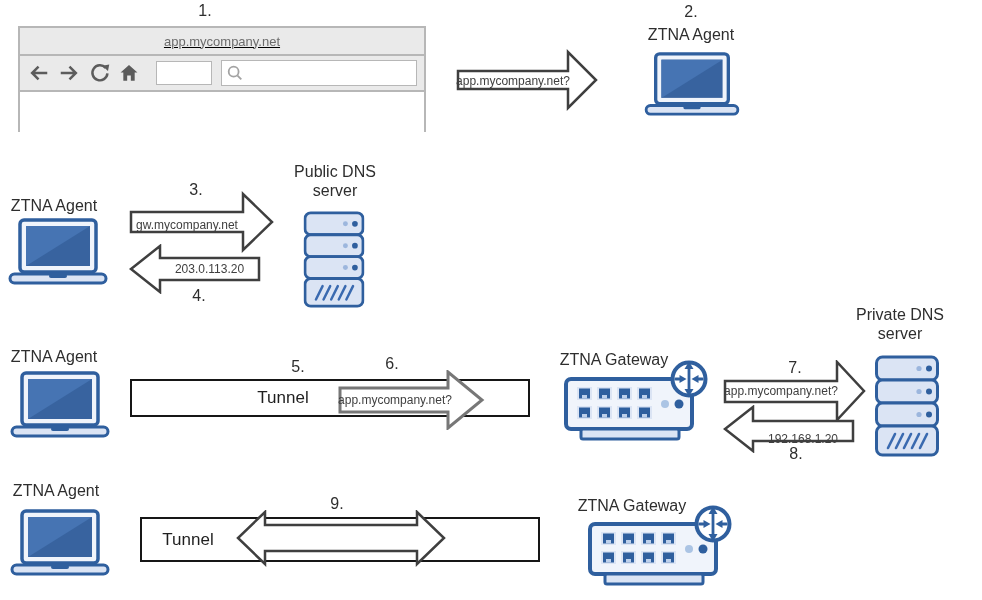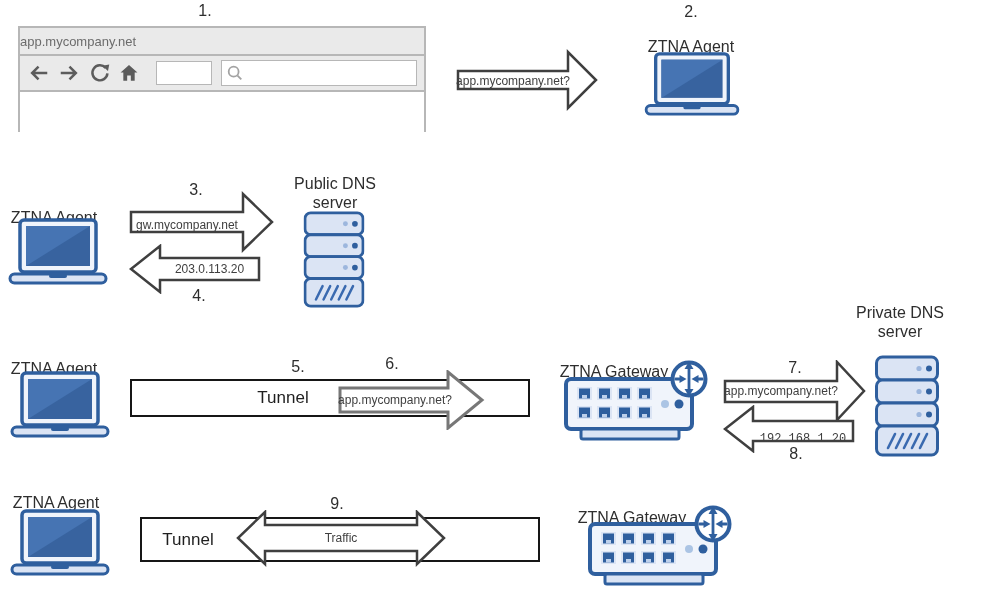--- a/index.html
+++ b/index.html
@@ -18,27 +18,27 @@
     --toolbar-icon:#5c5c5c;
     --text-dark:#2e2e2e;
     --text-label:#3f3f3f;
     --address-text:#6c6c6c;
   }
   html,body{margin:0;padding:0;}
   body{font-family:"Liberation Sans",sans-serif;background:#ffffff;}
   #canvas{position:relative;width:982px;height:600px;background:#ffffff;overflow:hidden;}
   .abs{position:absolute;}
   .step{font-size:16px;color:var(--text-dark);text-align:center;}
-  .node-label{font-size:16px;color:var(--text-dark);text-align:center;line-height:1.2;margin-top:12px;}
+  .node-label{font-size:16px;color:var(--text-dark);text-align:center;line-height:1.2;}
   .arrow-label{font-size:12px;color:var(--text-label);text-align:left;display:flex;align-items:center;justify-content:center;white-space:nowrap;}
   .tunnel{border:2.5px solid var(--tunnel-border);background:#ffffff;box-sizing:border-box;}
   .tunnel-label{font-size:17px;color:#1f1f1f;text-align:center;}
   
   #browser{border:2px solid var(--chrome-border);box-sizing:border-box;background:#ffffff;}
-  #browser .titlebar{height:26px;background:var(--chrome-gray);border-bottom:2px solid var(--chrome-border);display:flex;align-items:center;}
+  #browser .titlebar{height:26px;background:var(--chrome-gray);border-bottom:2px solid var(--chrome-border);display:flex;align-items:center;justify-content:center;text-decoration:underline;}
   #browser .titlebar span{font-size:13px;color:var(--address-text);}
   #browser .toolbar{height:34px;background:var(--chrome-gray);border-bottom:2px solid var(--chrome-border);display:flex;align-items:center;padding:0 7px;}
   .tb-btn{width:24px;height:24px;display:flex;align-items:center;justify-content:center;margin-right:6px;background:none;border:none;padding:0;}
   .tb-input{width:48px;height:22px;background:#fff;border:1.5px solid var(--chrome-border);margin-left:9px;font-size:12px;padding:0 3px;box-sizing:content-box;}
   .tb-search{margin-left:9px;flex:1;height:24px;background:#fff;border:1.5px solid var(--chrome-border);display:flex;align-items:center;padding-left:4px;}
   .tb-search input{border:none;outline:none;flex:1;height:20px;font-size:12px;background:transparent;}
   
   .ic-stroke{stroke:var(--accent-blue);}
   .ic-fill{fill:var(--accent-blue);}
   .ic-light{fill:var(--icon-fill-light);}
@@ -220,40 +220,39 @@
 
   <div class="abs step" style="left:775px;top:359px;width:40px;">7.</div>
   <svg class="abs" style="left:723px;top:360px;" width="144" height="62">
     <polygon class="arrow-shape" points="2,21 114,21 114,2 141,31 114,60 114,42 2,42"></polygon>
   </svg>
   <div class="abs arrow-label" style="left:725px;top:380px;width:112px;height:22px;">app.mycompany.net?</div>
 
   <svg class="abs" style="left:723px;top:405px;" width="132" height="48">
     <polygon class="arrow-shape" points="130,16 30,16 30,2 2,24 30,46 30,36 130,36"></polygon>
   </svg>
-  <div class="abs arrow-label" style="left:753px;top:420px;width:100px;height:37px;font-family:Liberation Mono, monospace;">192.168.1.20</div>
+  <div class="abs arrow-label" style="left:753px;top:420px;width:100px;height:37px;">192.168.1.20</div>
   <div class="abs step" style="left:776px;top:445px;width:40px;">8.</div>
 
-  <div class="abs node-label" style="left:843px;top:291px;width:114px;">Private DNS server</div>
+  <div class="abs node-label" style="left:843px;top:305px;width:114px;">Private DNS server</div>
   <svg class="abs" style="left:875px;top:355px;" width="64" height="102" viewBox="0 0 64 102">
       <use href="#sym-server"></use>
     </svg>
 
   <div class="abs node-label" style="left:4px;top:481px;width:104px;">ZTNA Agent</div>
   <svg class="abs" style="left:10px;top:509px;" width="100" height="68" viewBox="0 0 100 68">
       <use href="#sym-laptop"></use>
     </svg>
 
   <div class="abs step" style="left:317px;top:495px;width:40px;">9.</div>
   <div class="abs tunnel" style="left:140px;top:517px;width:400px;height:45px;"></div>
   <div class="abs tunnel-label" style="left:146px;top:517px;width:84px;height:45px;line-height:45px;">Tunnel</div>
 
   <svg class="abs" style="left:236px;top:510px;" width="210" height="57">
     <polygon class="arrow-shape" points="29,15 181,15 181,2 208,28 181,54 181,41 29,41 29,54 2,28 29,2"></polygon>
   </svg>
-  <div class="abs arrow-label" style="left:276px;top:528px;width:130px;height:20px;">Traffic</div>
 
   <div class="abs node-label" style="left:566px;top:496px;width:132px;">ZTNA Gateway</div>
   <svg class="abs" style="left:588px;top:503px;" width="148" height="86" viewBox="0 0 148 86">
       <use href="#sym-gateway"></use>
     </svg>
 
 </div>
 
 </body></html>

